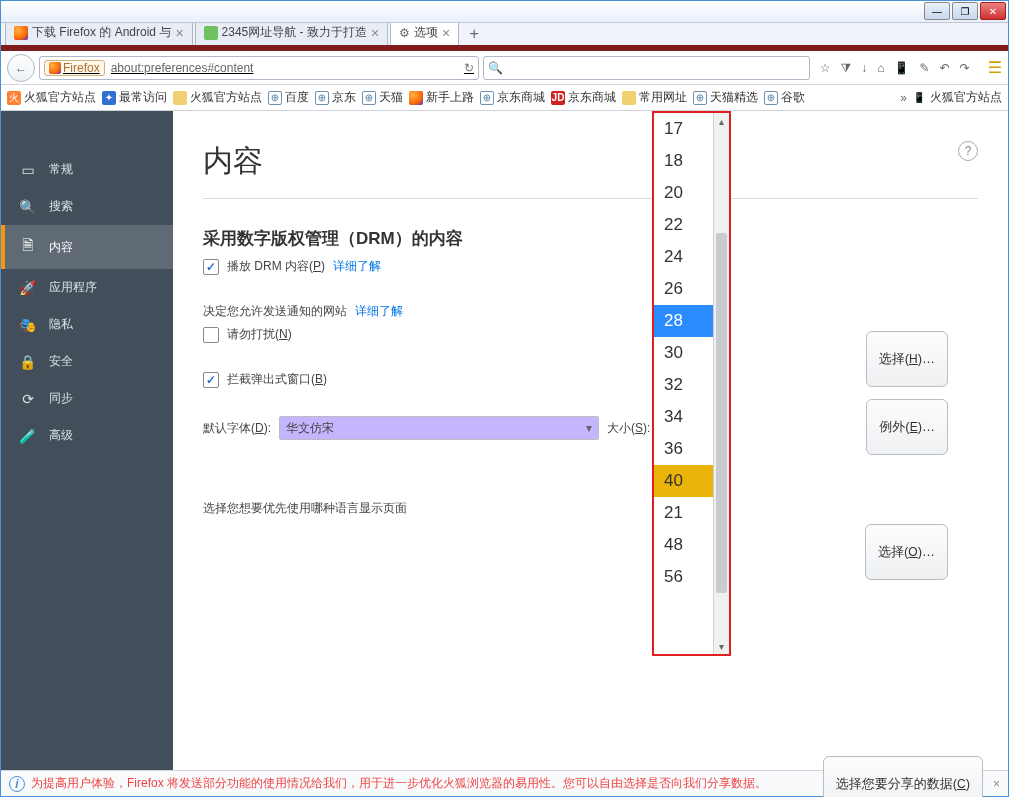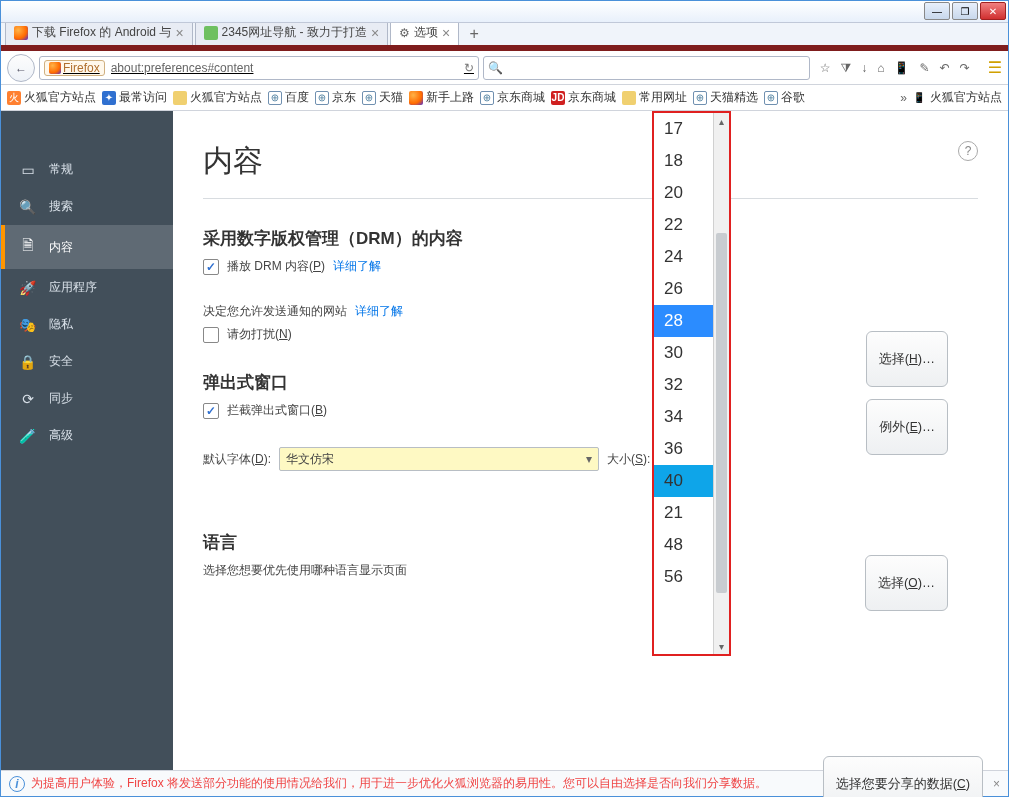--- a/index.html
+++ b/index.html
@@ -61,31 +61,31 @@
 
 .content { flex: 1; padding: 30px 30px 0 30px; position: relative; overflow:auto; }
 h1 { font-size: 30px; font-weight: 300; color: #333; border-bottom: 1px solid #d8dce0; padding-bottom: 16px; }
 .section { margin-top: 28px; }
 .section-title { font-size: 17px; font-weight: 700; color: #333; margin-bottom: 8px; }
 .row { display:flex; align-items:center; gap:8px; margin: 6px 0; color:#444; font-size: 13px; }
 .checkbox { width:16px; height:16px; border:1px solid #888; border-radius:2px; display:inline-flex; align-items:center; justify-content:center; color:#3070d0; font-weight:bold; }
 .link { color: #0074e8; cursor:pointer; }
 .sub { margin-left: 28px; color:#444; font-size:13px; }
 .btn { border: 1px solid #b8bec4; background: linear-gradient(#fdfdfd,#eef0f2); padding: 18px 12px; border-radius: 6px; color:#333; cursor:pointer; font-size: 13px; }
-.select { border:1px solid #b8bec4; background:#fef9c3; height:24px; display:flex; align-items:center; justify-content:space-between; padding:0 6px; border-radius:2px; }
+.select { border:1px solid #b8bec4; background:#c4b5fd; height:24px; display:flex; align-items:center; justify-content:space-between; padding:0 6px; border-radius:2px; }
 .select .arrow{ color:#666; }
 .right-btns { position:absolute; right:30px; display:flex; flex-direction:column; gap:6px; }
 .help { position:absolute; right:30px; top:30px; width:20px; height:20px; border:1px solid #aaa; border-radius:50%; display:flex; align-items:center; justify-content:center; color:#888; }
 
 
 .size-dropdown { position:absolute; left:651px; top:0; width:79px; height:545px; border:2px solid #e02020; background:#fff; z-index: 50; display:flex; }
 .size-dropdown .list { flex:1; overflow:hidden; }
 .size-dropdown .opt { padding: 6px 10px; font-size: 17px; color:#333; text-align:left; cursor:pointer; }
 .size-dropdown .opt.selected { background:#2b8cff; color:#fff; }
-.size-dropdown .opt.hover { background:#0ea5e9; }
+.size-dropdown .opt.hover { background:#eab308; }
 .size-dropdown .scrollbar { width:16px; background:#f0f0f0; border-left:1px solid #d0d0d0; position:relative; }
 .size-dropdown .sb-up, .size-dropdown .sb-down { height:16px; display:flex; align-items:center; justify-content:center; color:#666; font-size:10px; }
 .size-dropdown .sb-thumb { position:absolute; left:2px; right:2px; top: 120px; height: 360px; background: #c8ccd0; border-radius:2px; }
 .size-select-wrap { position:absolute; left:651px; top:552px; width:79px; height:26px; border:2px solid #e02020; display:flex; }
 .size-select-wrap .sel-val { flex:1; border:1px dotted #888; background:#eaecef; display:flex; align-items:center; padding-left:6px; }
 .size-select-wrap .sel-arrow { width:22px; border:1px solid #b8bec4; border-left:none; display:flex; align-items:center; justify-content:center; background:linear-gradient(#fdfdfd,#eef0f2); color:#444; }
 
 
 .statusbar { position:absolute; bottom:0; left:0; right:0; height:26px; border-top:1px solid #d0d4dc; display:flex; align-items:center; padding:0 8px; gap:6px; background:#f8fafc; }
 .statusbar .info-ico { width:16px; height:16px; border-radius:50%; border:1px solid #4a90d9; color:#4a90d9; display:flex; align-items:center; justify-content:center; font-style:italic; font-weight:bold; }
@@ -264,21 +264,20 @@
         <div class="right-btns" style="top:28px">
           <span class="btn">选择(<u>H</u>)…</span>
         </div>
         <div class="row">
           <span class="checkbox" style="color:transparent">✓</span>
           <span>请勿打扰(<u>N</u>)</span>
         </div>
       </div>
 
       <div class="section" style="position:relative">
-        <div class="section-title">弹出式窗口</div>
         <div class="row">
           <span class="checkbox">✓</span>
           <span>拦截弹出式窗口(<u>B</u>)</span>
         </div>
         <div class="right-btns" style="top:28px">
           <span class="btn">例外(<u>E</u>)…</span>
         </div>
       </div>
 
       <div class="section" style="position:relative">
@@ -286,21 +285,20 @@
           <span>默认字体(<u>D</u>):</span>
           <div class="select" style="width:320px">
             <span>华文仿宋</span>
             <span class="arrow">▾</span>
           </div>
           <span>大小(<u>S</u>):</span>
         </div>
       </div>
 
       <div class="section" style="position:relative; margin-top:60px">
-        <div class="section-title">语言</div>
         <div class="row">
           <span>选择您想要优先使用哪种语言显示页面</span>
         </div>
         <div class="right-btns" style="top:24px">
           <span class="btn">选择(<u>O</u>)…</span>
         </div>
       </div>
     </div>
   </div>
 

